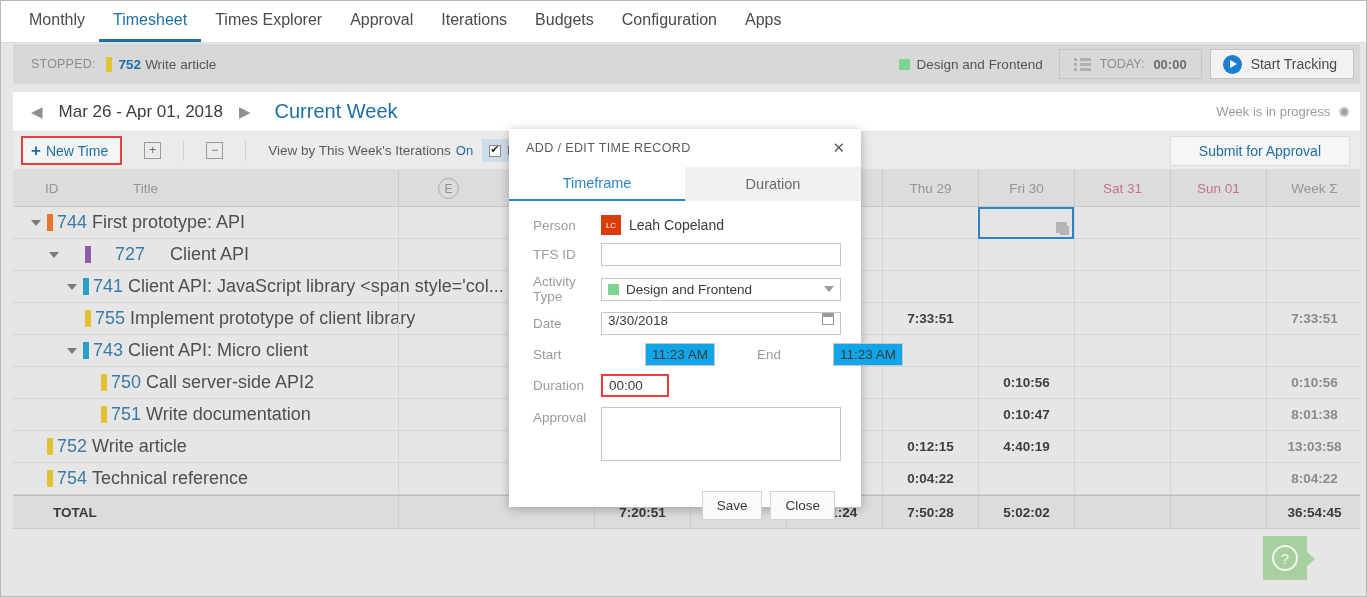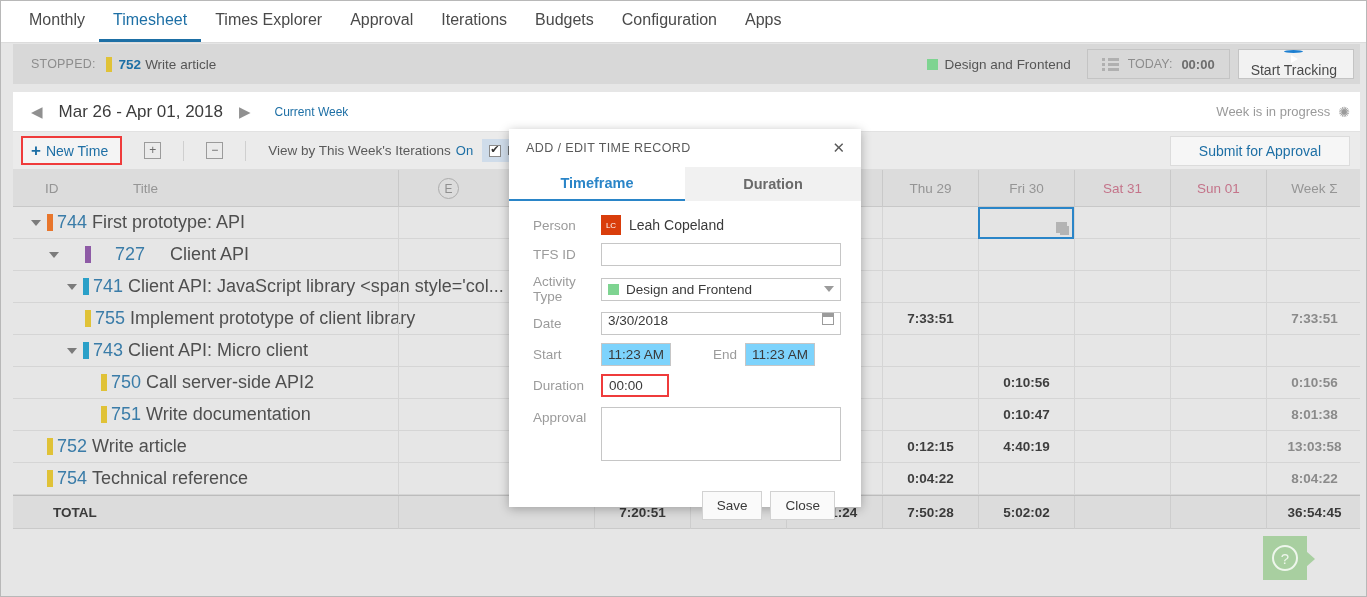--- a/index.html
+++ b/index.html
@@ -56,38 +56,38 @@
   .today-box {
     display: flex; align-items: center; gap: 9px;
     border: 1px solid #c4c4c4; background: #d8d8d8;
     height: 30px; padding: 0 14px; color: #8d8d8d; font-size: 12.5px;
   }
   .today-box b { color: #6d6d6d; font-size: 13px; }
   .start-btn {
     display: flex; align-items: center; gap: 9px;
     border: 1px solid #c4c4c4; background: #f2f2f2;
     height: 30px; padding: 0 16px 0 12px; margin-left: 8px;
-    color: #4a4a4a; font-size: 14px; cursor: pointer; flex-direction: column;
+    color: #4a4a4a; font-size: 14px; cursor: pointer;
   }
   .play-icon { width: 19px; height: 19px; border-radius: 50%; background: #1d7fd1; position: relative; }
   .play-icon::after { content: ""; position: absolute; left: 7px; top: 5px; border-left: 7px solid #fff; border-top: 4.5px solid transparent; border-bottom: 4.5px solid transparent; }
   .list-icon { display:flex; flex-direction:column; gap:2px; }
   .list-icon i { display:flex; gap:3px; align-items:center; }
   .list-icon i::before { content:""; width:3px; height:3px; background:#b0b0b0; }
   .list-icon i::after { content:""; width:11px; height:3px; background:#b0b0b0; }
 
   
   .weekbar {
     position: absolute; left: 12px; top: 91px; right: 6px; height: 40px;
     background: #fff; display: flex; align-items: center; padding: 0 10px 0 8px;
     border-bottom: 1px solid #e2e2e2;
   }
   .arrow-btn { color: #909090; font-size: 15px; padding: 0 10px; cursor: pointer; }
   .week-range { font-size: 17px; color: #3c3c3c; margin: 0 6px; }
-  .current-week { color: #1d6fa5; font-size: 12px; margin-left: 14px; cursor: pointer; }
+  .current-week { color: #1d6fa5; font-size: 20px; margin-left: 14px; cursor: pointer; }
   .weekbar-right { margin-left: auto; display: flex; align-items: center; gap: 8px; color: #9a9a9a; font-size: 13px; }
   .snow { font-size: 14px; color: #9a9a9a; }
 
   
   .toolbar {
     position: absolute; left: 12px; top: 131px; right: 6px; height: 38px;
     background: #ebebeb; display: flex; align-items: center; padding: 0 10px 0 8px;
     border-bottom: 1px solid #dcdcdc;
   }
   .newtime {
@@ -138,38 +138,38 @@
   
   .dialog {
     position: absolute; left: 508px; top: 128px; width: 352px; height: 378px;
     background: #ffffff; box-shadow: 0 2px 10px rgba(0,0,0,0.28);
     z-index: 50;
   }
   .dlg-head { height: 38px; display: flex; align-items: center; padding: 0 12px 0 17px; }
   .dlg-title { color: #5a5a5a; font-size: 12.5px; letter-spacing: .4px; }
   .dlg-close { margin-left: auto; color: #5a5a5a; font-size: 15px; cursor: pointer; padding: 0 4px; }
   .dlg-tabs { display: flex; height: 34px; }
-  .dlg-tab { flex: 1; display: flex; align-items: center; justify-content: center; font-size: 14.5px; font-weight: bold; cursor: pointer; }
+  .dlg-tab { flex: 1; display: flex; align-items: center; justify-content: center; font-size: 14.5px; font-weight: normal; cursor: pointer; }
   .dlg-tab.active { color: #2a85c8; background: #fff; border-bottom: 2px solid #2a85c8; }
   .dlg-tab.inactive { color: #6a6a6a; background: #f1f1f1; }
   .dlg-body { padding: 14px 20px 0 24px; }
   .frow { display: flex; align-items: center; margin-bottom: 8px; }
   .flabel { width: 68px; flex: 0 0 68px; color: #9b9b9b; font-size: 13.5px; }
   .avatar { width: 20px; height: 20px; background: #d93d0b; color: #fff; font-size: 8px; display: flex; align-items: center; justify-content: center; margin-right: 8px; }
   .pname { color: #3a3a3a; font-size: 14px; }
   .finput { flex: 1; height: 23px; border: 1px solid #c6c6c6; background: #fff; font-size: 13.5px; color: #3a3a3a; padding: 0 6px; font-family: "Liberation Sans", sans-serif; }
   .fselect { flex: 1; height: 23px; border: 1px solid #c6c6c6; background: #fff; display: flex; align-items: center; padding: 0 6px; cursor: pointer; }
   .sel-swatch { width: 11px; height: 11px; background: #7ed491; margin-right: 7px; }
   .sel-text { color: #3a3a3a; font-size: 13.5px; }
   .sel-caret { margin-left: auto; width: 0; height: 0; border-style: solid; border-width: 6px 5px 0 5px; border-color: #9b9b9b transparent transparent transparent; }
   .date-wrap { flex: 1; height: 23px; border: 1px solid #c6c6c6; background: #fff; display: flex; align-items: flex-start; padding: 0 6px; }
   .date-wrap span { color: #3a3a3a; font-size: 13.5px; }
   .cal-icon { margin-left: auto; width: 12px; height: 12px; border: 1px solid #9b9b9b; position: relative; }
   .cal-icon::before { content: ""; position: absolute; left: 0; top: 0; width: 10px; height: 3px; background: #9b9b9b; }
-  .small-input { width: 70px; height: 23px; border: 1px solid #c6c6c6; background: #7dd3fc; font-size: 13.5px; color: #3a3a3a; padding: 0 6px; font-family: "Liberation Sans", sans-serif; }
+  .small-input { width: 70px; height: 23px; border: 1px solid #c6c6c6; background: #0ea5e9; font-size: 13.5px; color: #3a3a3a; padding: 0 6px; font-family: "Liberation Sans", sans-serif; margin-left: 44px; }
   .end-label { color: #9b9b9b; font-size: 13.5px; margin: 0 8px 0 42px; }
   .dur-input { width: 68px; height: 23px; border: 2px solid #ef3b3b; background: #fff; font-size: 13.5px; color: #3a3a3a; padding: 0 6px; font-family: "Liberation Sans", sans-serif; }
   .ftarea { flex: 1; height: 54px; border: 1px solid #c6c6c6; background: #fff; resize: none; font-family: "Liberation Sans", sans-serif; font-size: 13.5px; }
   .dlg-actions { display: flex; justify-content: flex-end; gap: 8px; padding: 22px 26px 0 0; }
   .dlg-btn { min-width: 56px; padding: 6px 14px; border: 1px solid #d2d2d2; background: #fafafa; color: #3a3a3a; font-size: 13.5px; cursor: pointer; font-family: "Liberation Sans", sans-serif; }
 </style>
 </head>
 <body>
 
 <div id="app">

